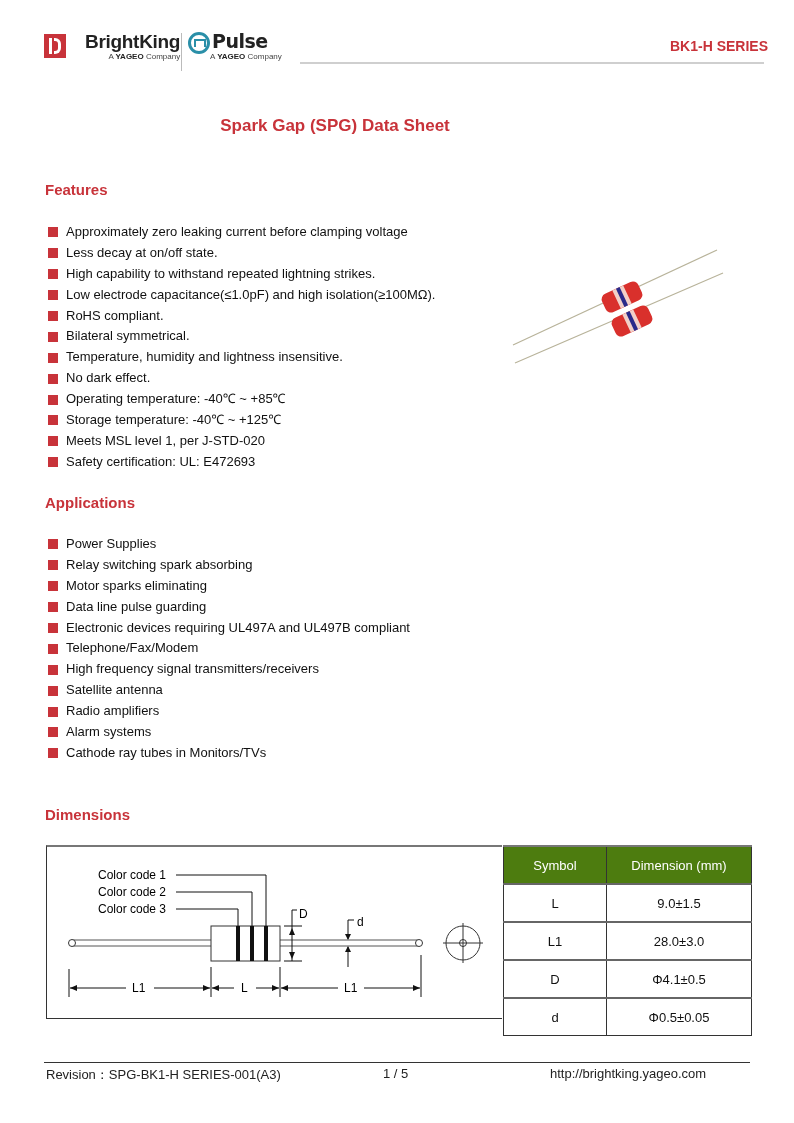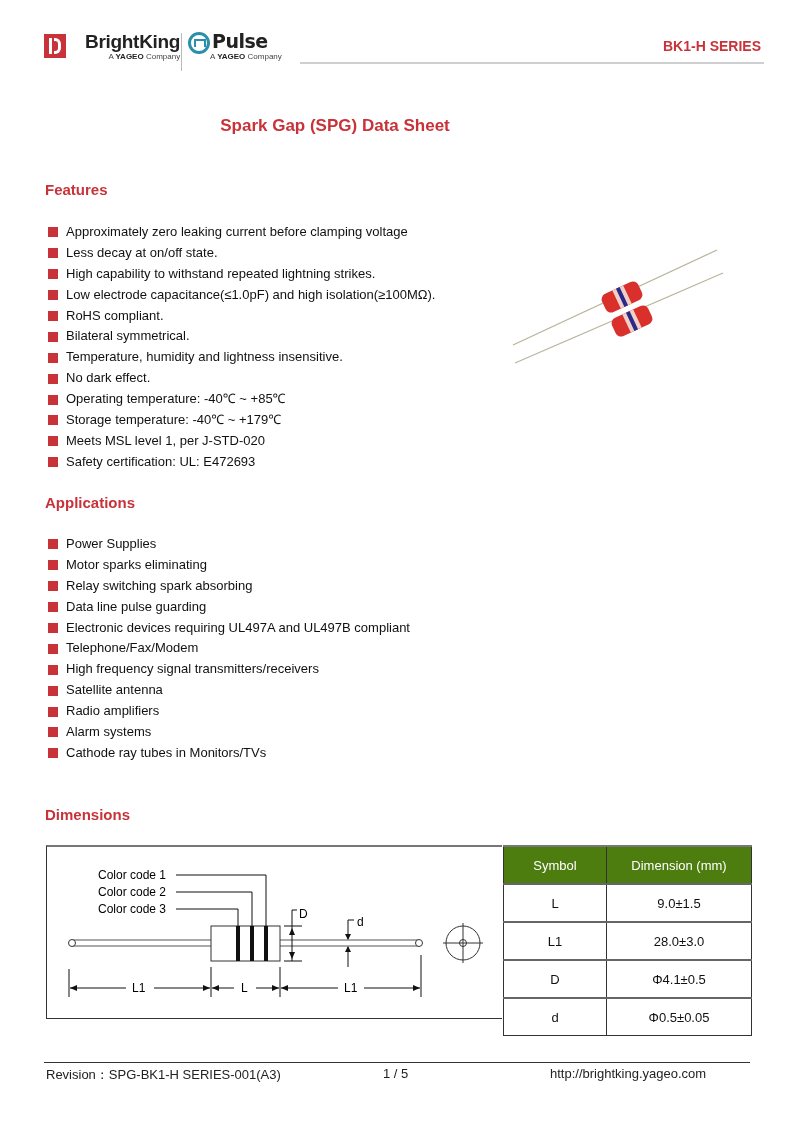--- a/index.html
+++ b/index.html
@@ -12,21 +12,21 @@
   .bk-mark:after { content:""; position:absolute; left:10px; top:4px; width:7px; height:16px; border:3px solid #fff; border-left:none; border-radius:0 6px 6px 0; box-sizing:border-box; }
   .bk-text { margin-left:19px; }
   .bk-name { font-size:19px; font-weight:bold; color:#222; line-height:20px; letter-spacing:-0.3px; }
   .bk-sub, .pl-sub { font-size:8px; color:#444; text-align:right; line-height:10px; }
   .bk-sub b, .pl-sub b { font-weight:900; color:#222; }
   .logo-div { left:181px; top:33px; width:1px; height:38px; background:#bbb; }
   .logo-pulse { left:188px; top:30px; display:flex; align-items:flex-start; }
   .pl-mark { width:22px; height:22px; border:3px solid #2a8fa8; border-radius:50%; box-sizing:border-box; margin-top:2px; position:relative; }
   .pl-mark:after { content:""; position:absolute; left:3px; top:4px; width:8px; height:6px; border:2px solid #2a8fa8; border-bottom:none; }
   .pl-name { font-size:19px; font-weight:bold; color:#222; line-height:22px; font-family:"DejaVu Sans", sans-serif; letter-spacing:-0.5px; margin-left:2px; }
-  .series { right:33px; top:38px; font-size:14px; font-weight:bold; color:#c8333a; }
+  .series { right:26px; top:38px; font-size:14px; font-weight:bold; color:#c8333a; }
   .hdr-line { left:300px; top:62px; width:464px; height:2px; background:#cfcfcf; }
   .title { left:0; width:670px; top:116px; text-align:center; font-size:17px; font-weight:bold; color:#c8333a; }
   .section-h { left:45px; font-size:15px; font-weight:bold; color:#c8333a; }
   ul.blist { position:absolute; left:48px; margin:0; padding:0; list-style:none; }
   ul.blist li { height:20.9px; font-size:13px; line-height:20.9px; display:flex; align-items:center; }
   ul.blist li .sq { width:10px; height:10px; background:#c8333a; margin-right:8px; flex:none; }
   
   .photo { left:505px; top:245px; width:220px; height:120px; }
   
   .dim-box { left:46px; top:845px; width:456px; height:174px; border:1px solid #333; border-right:none; box-sizing:border-box; border-top:2px solid #777; }
@@ -96,21 +96,21 @@
   <li>
       <span class="sq"></span>
       <span>No dark effect.</span>
     </li>
   <li>
       <span class="sq"></span>
       <span>Operating temperature: -40℃ ~ +85℃</span>
     </li>
   <li>
       <span class="sq"></span>
-      <span>Storage temperature: -40℃ ~ +179℃</span>
+      <span>Storage temperature: -40℃ ~ +125℃</span>
     </li>
   <li>
       <span class="sq"></span>
       <span>Meets MSL level 1, per J-STD-020</span>
     </li>
   <li>
       <span class="sq"></span>
       <span>Safety certification:    UL: E472693</span>
     </li>
 </ul>
@@ -131,25 +131,25 @@
 </svg>
 
 <div class="abs section-h" style="top:494px;">Applications</div>
 <ul class="blist" style="top:534px;">
   <li>
       <span class="sq"></span>
       <span>Power Supplies</span>
     </li>
   <li>
       <span class="sq"></span>
+      <span>Relay switching spark absorbing</span>
+    </li>
+  <li>
+      <span class="sq"></span>
       <span>Motor sparks eliminating</span>
-    </li>
-  <li>
-      <span class="sq"></span>
-      <span>Relay switching spark absorbing</span>
     </li>
   <li>
       <span class="sq"></span>
       <span>Data line pulse guarding</span>
     </li>
   <li>
       <span class="sq"></span>
       <span>Electronic devices requiring UL497A and UL497B compliant</span>
     </li>
   <li>

